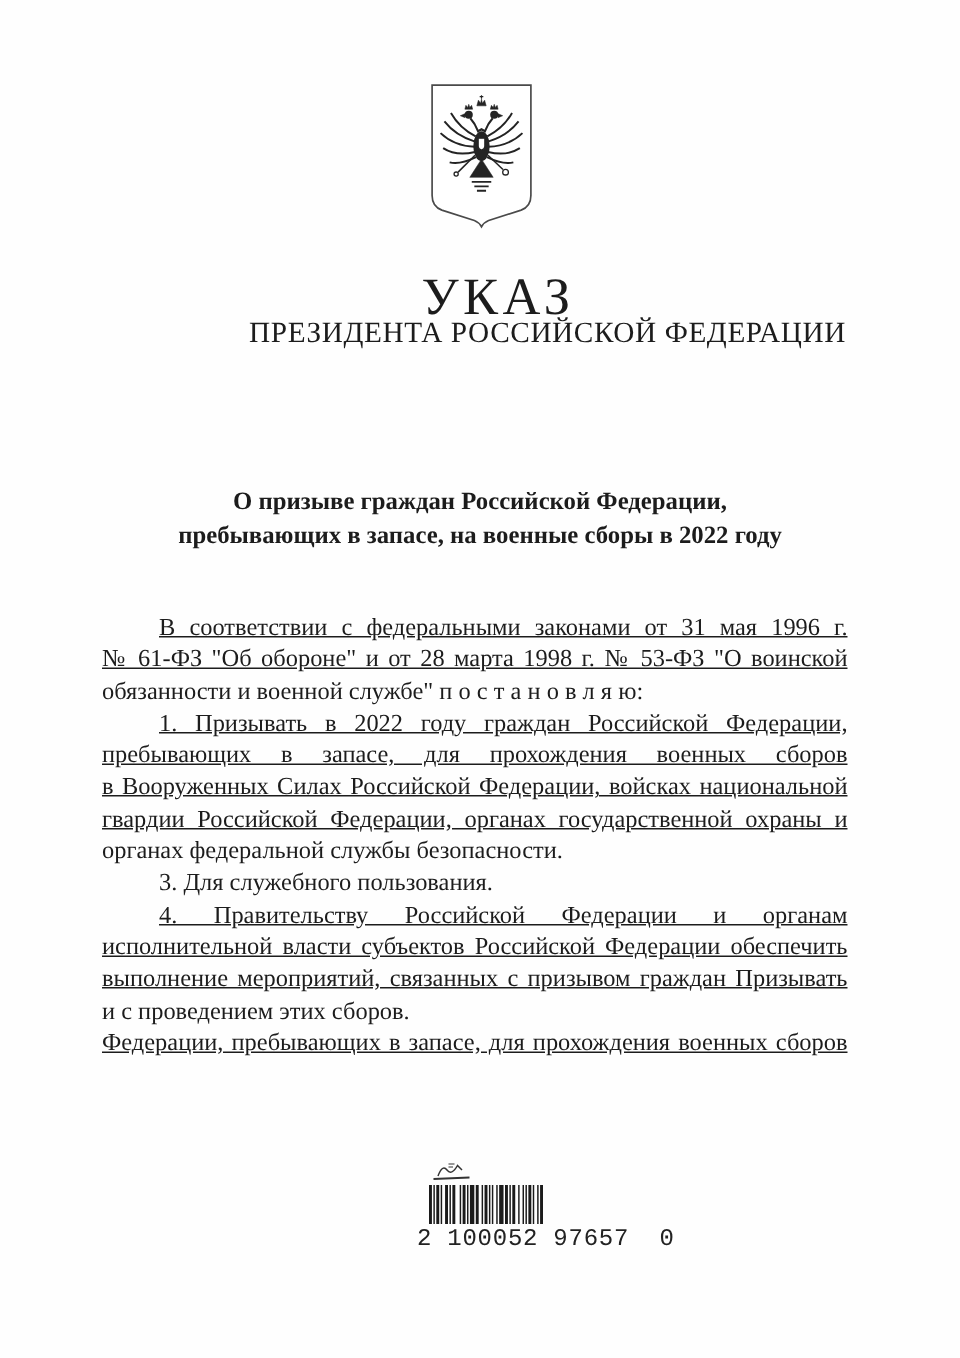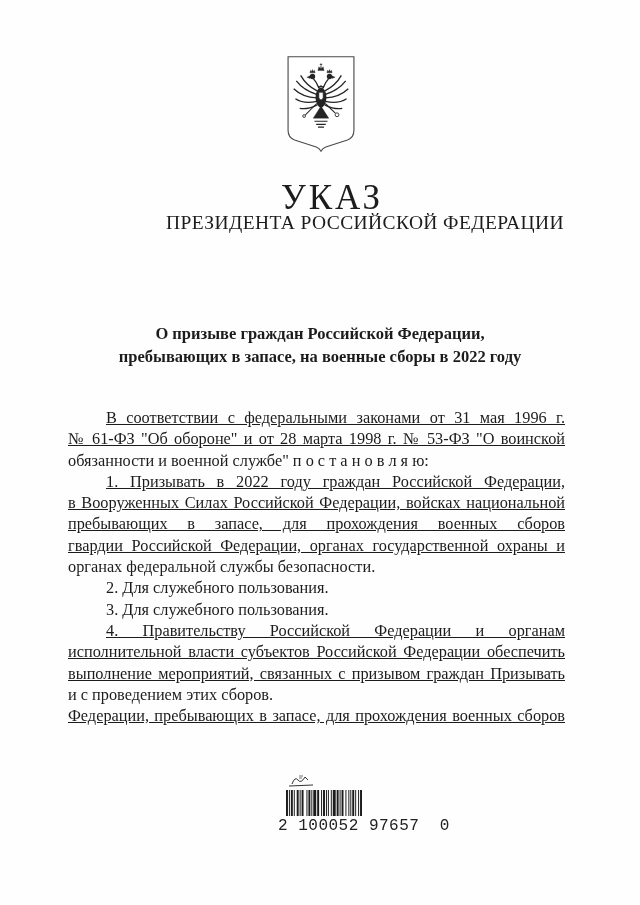--- a/index.html
+++ b/index.html
@@ -73,25 +73,24 @@
   <div class="subject">
     <div>О призыве граждан Российской Федерации,</div>
     <div>пребывающих в запасе, на военные сборы в 2022 году</div>
   </div>
 
   <div class="body-text" id="decree-body">
       <div class="line ind just">В соответствии с федеральными законами от 31 мая 1996 г.</div>
       <div class="line just">№ 61-ФЗ "Об обороне" и от 28 марта 1998 г. № 53-ФЗ "О воинской</div>
       <div class="line">обязанности и военной службе" п о с т а н о в л я ю:</div>
       <div class="line ind just">1. Призывать в 2022 году граждан Российской Федерации,</div>
+      <div class="line just">пребывающих в запасе, для прохождения военных сборов</div>
       <div class="line just">в Вооруженных Силах Российской Федерации, войсках национальной</div>
-      <div class="line just">пребывающих в запасе, для прохождения военных сборов</div>
       <div class="line just">гвардии Российской Федерации, органах государственной охраны и</div>
       <div class="line">органах федеральной службы безопасности.</div>
-      <div class="line ind">2. Для служебного пользования.</div>
       <div class="line ind">3. Для служебного пользования.</div>
       <div class="line ind just">4. Правительству Российской Федерации и органам</div>
       <div class="line just">исполнительной власти субъектов Российской Федерации обеспечить</div>
       <div class="line just">выполнение мероприятий, связанных с призывом граждан Призывать</div>
       <div class="line">и с проведением этих сборов.</div>
       <div class="line just">Федерации, пребывающих в запасе, для прохождения военных сборов</div>
     </div>
 
   <div class="barcode-block">
     <svg class="scribble" viewBox="0 0 32 18">

